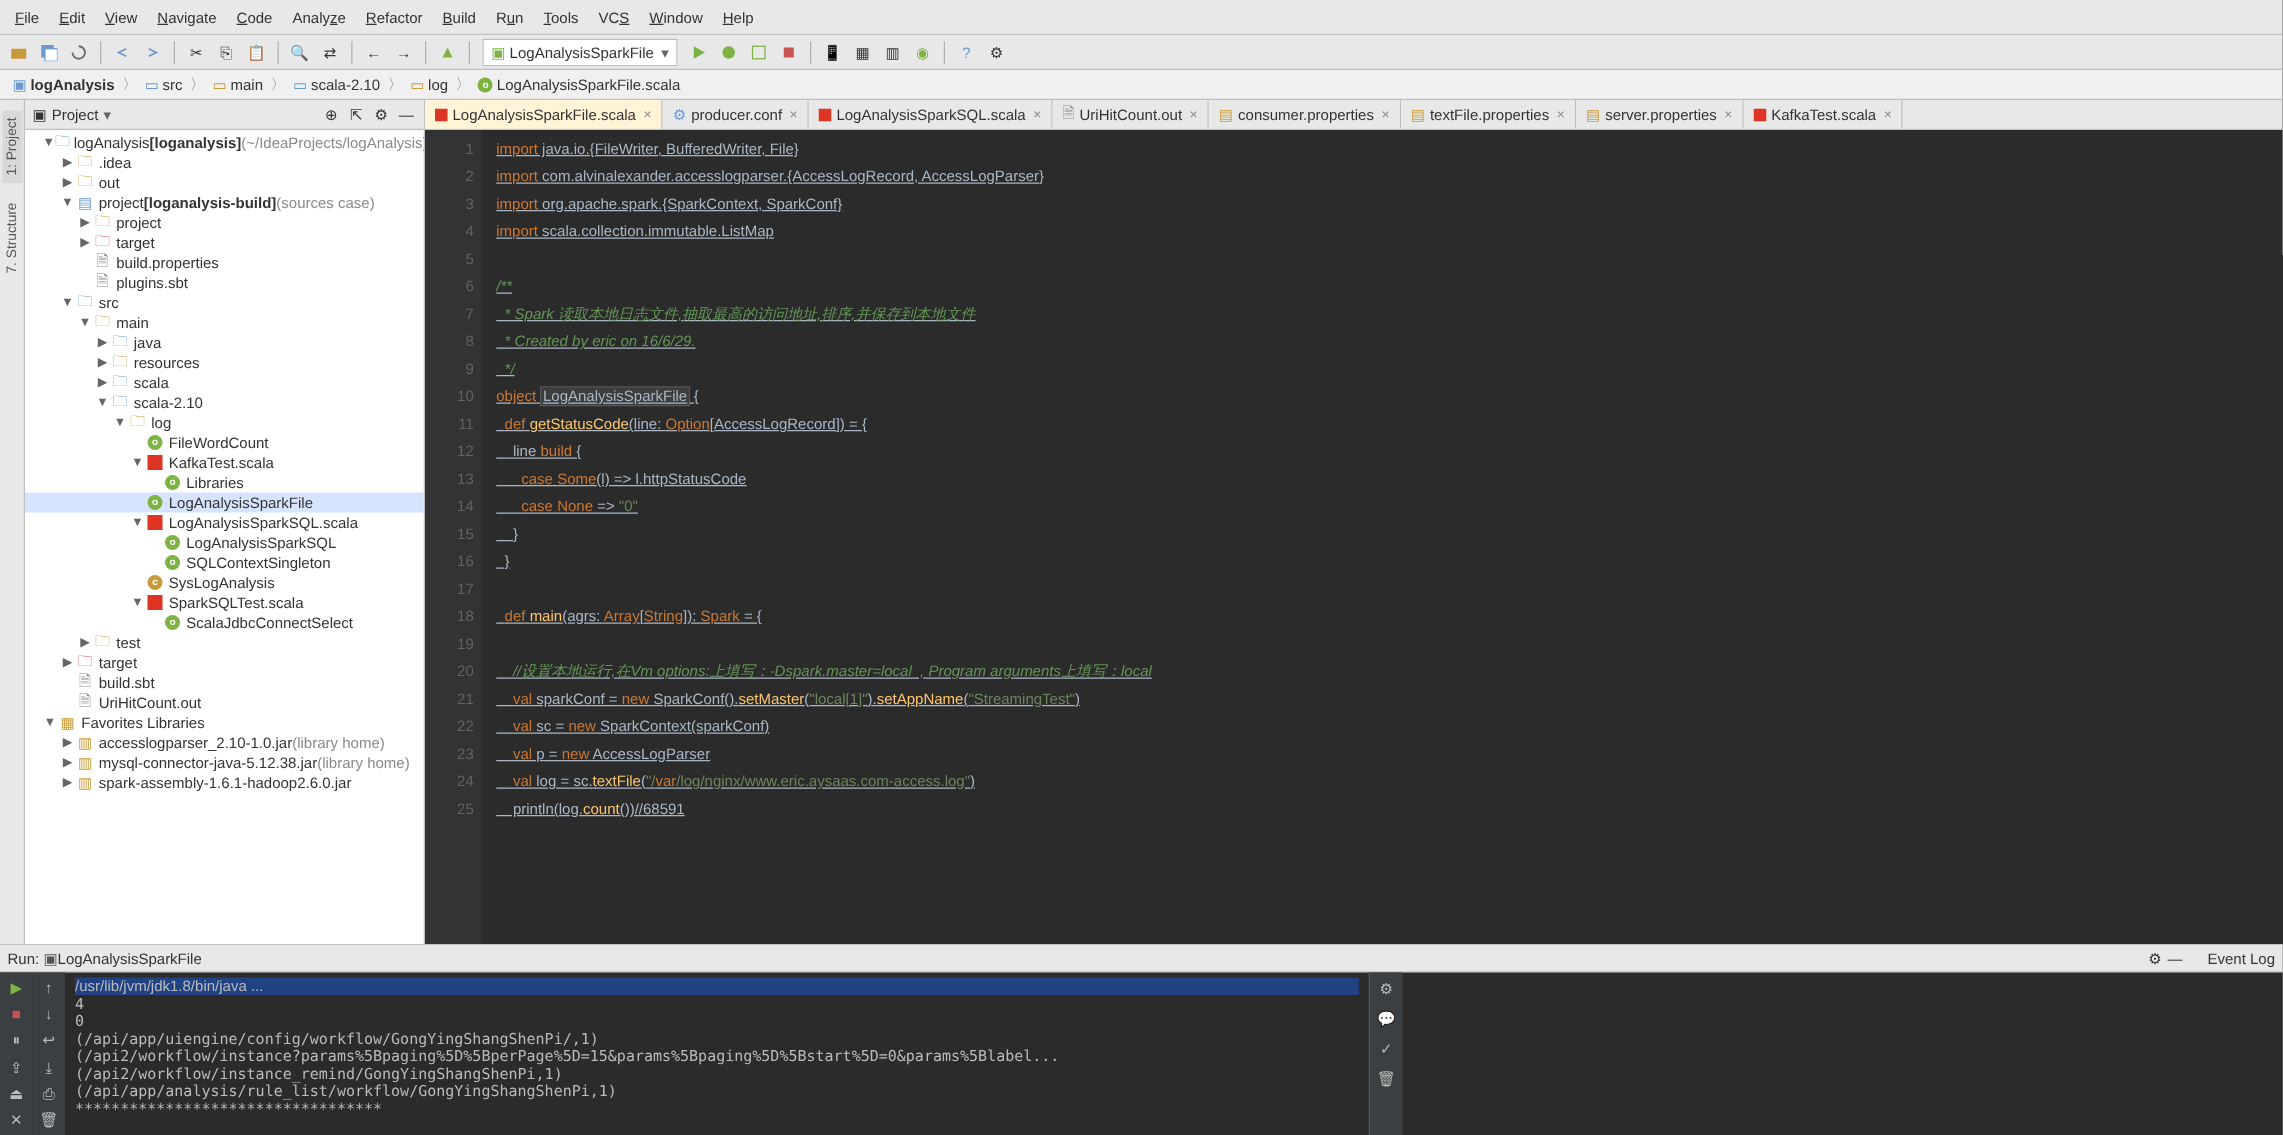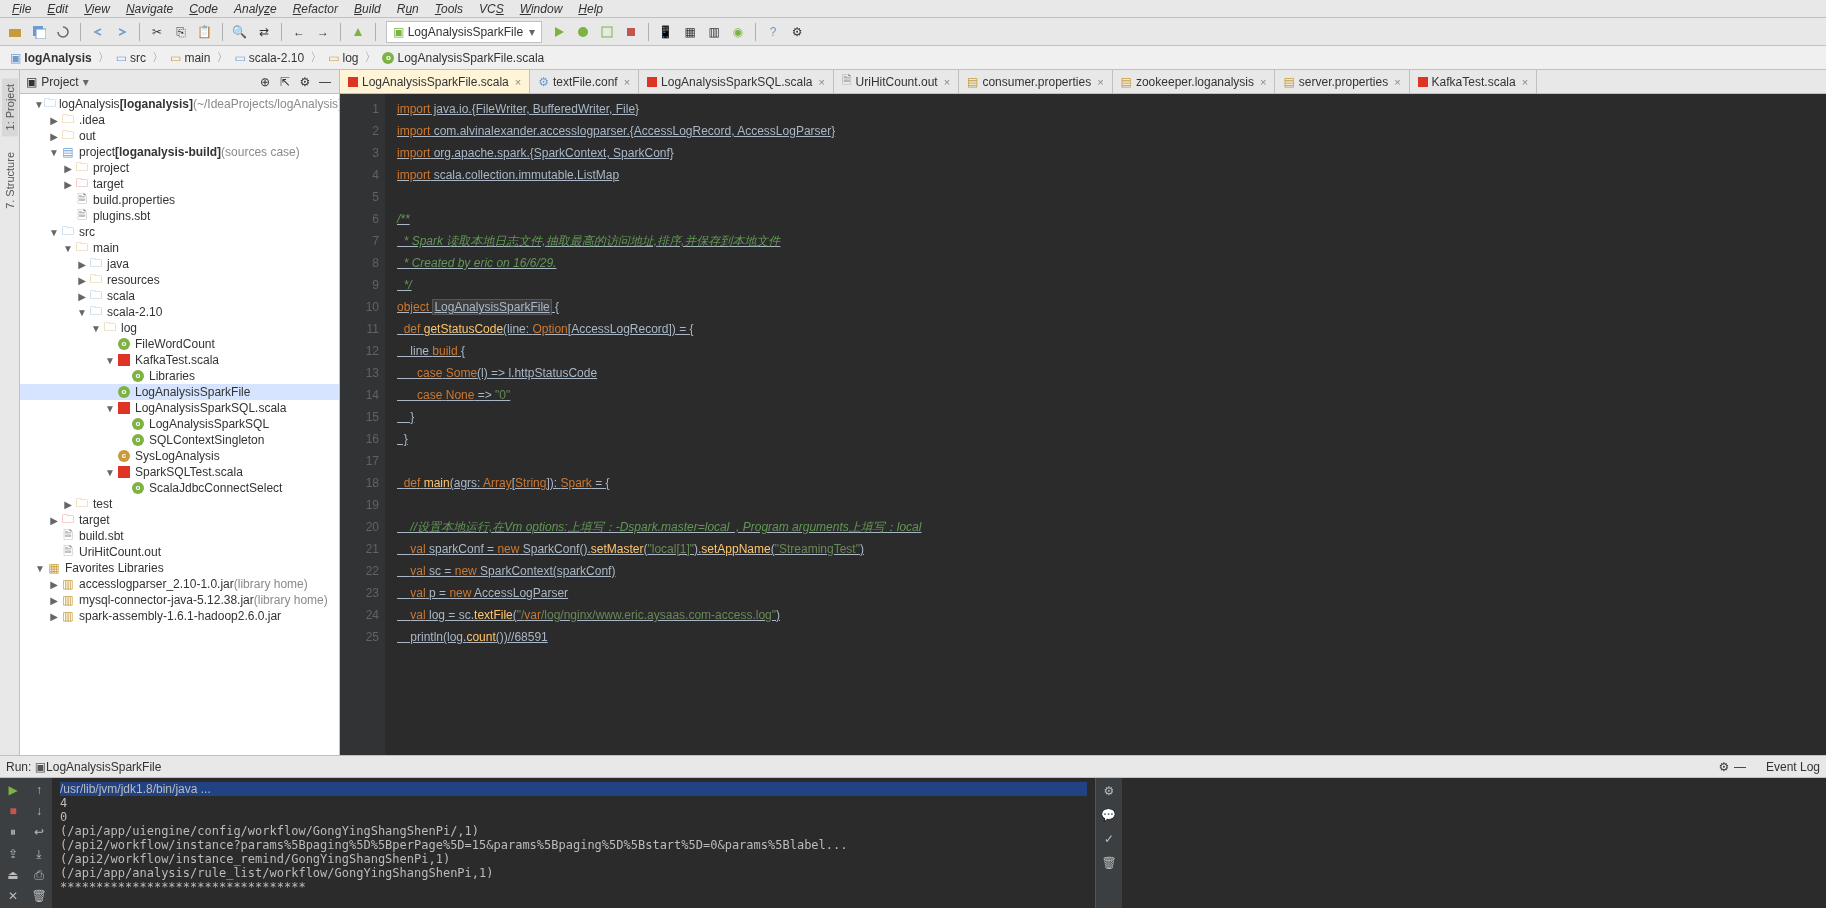--- a/index.html
+++ b/index.html
@@ -1,17 +1,17 @@
 <!DOCTYPE html>
 <html><head>
 <meta charset="utf-8">
 <style>
 * { margin:0; padding:0; box-sizing:border-box; font-family:"Segoe UI",Arial,sans-serif; font-size:12px; }
 body { background:#f0f0f0; color:#333; overflow:hidden; width:1826px; height:908px; }
-.menubar { background:#e8e8e8; border-bottom:1px solid #c0c0c0; height:18px; display:flex; align-items:center; padding:0 4px;font-style:italic; }
+.menubar { background:#e8e8e8; border-bottom:1px solid #c0c0c0; height:28px; display:flex; align-items:center; padding:0 4px; }
 .menubar span { padding:2px 8px; cursor:default; }
 .menubar span u { text-decoration:underline; }
 .toolbar { background:#e8e8e8; border-bottom:1px solid #c0c0c0; height:28px; display:flex; align-items:center; padding:0 4px; gap:2px; }
 .tb-btn { width:22px; height:22px; display:flex; align-items:center; justify-content:center; cursor:pointer; border-radius:2px; }
 .tb-sep { width:1px; height:18px; background:#b0b0b0; margin:0 4px; }
 .runconf { display:flex; align-items:center; border:1px solid #c0c0c0; background:#fff; height:22px; padding:0 6px; margin:0 4px; }
 .breadcrumb { background:#f0f0f0; border-bottom:1px solid #c0c0c0; height:24px; display:flex; align-items:center; padding:0 6px; gap:2px; }
 .breadcrumb .bc { display:flex; align-items:center; gap:3px; padding:1px 4px; cursor:pointer; }
 .breadcrumb .sep { color:#888; }
 .main { display:flex; height:calc(100% - 22px - 28px - 24px); }
@@ -407,41 +407,41 @@
 
   <div class="editor-area">
     <div class="tabs" id="tabs">
         <div class="tab active">
           <span class="scala-icon" style="width:10px;height:10px"></span>
           <span>LogAnalysisSparkFile.scala</span>
           <span class="close">×</span>
         </div>
         <div class="tab">
           <span style="color:#6b9bd1">⚙</span>
-          <span>textFile.conf</span>
+          <span>producer.conf</span>
           <span class="close">×</span>
         </div>
         <div class="tab">
           <span class="scala-icon" style="width:10px;height:10px"></span>
           <span>LogAnalysisSparkSQL.scala</span>
           <span class="close">×</span>
         </div>
         <div class="tab">
           <span style="color:#888">🗎</span>
           <span>UriHitCount.out</span>
           <span class="close">×</span>
         </div>
         <div class="tab">
           <span style="color:#c89a3a">▤</span>
           <span>consumer.properties</span>
           <span class="close">×</span>
         </div>
         <div class="tab">
           <span style="color:#c89a3a">▤</span>
-          <span>zookeeper.loganalysis</span>
+          <span>textFile.properties</span>
           <span class="close">×</span>
         </div>
         <div class="tab">
           <span style="color:#c89a3a">▤</span>
           <span>server.properties</span>
           <span class="close">×</span>
         </div>
         <div class="tab">
           <span class="scala-icon" style="width:10px;height:10px"></span>
           <span>KafkaTest.scala</span>

